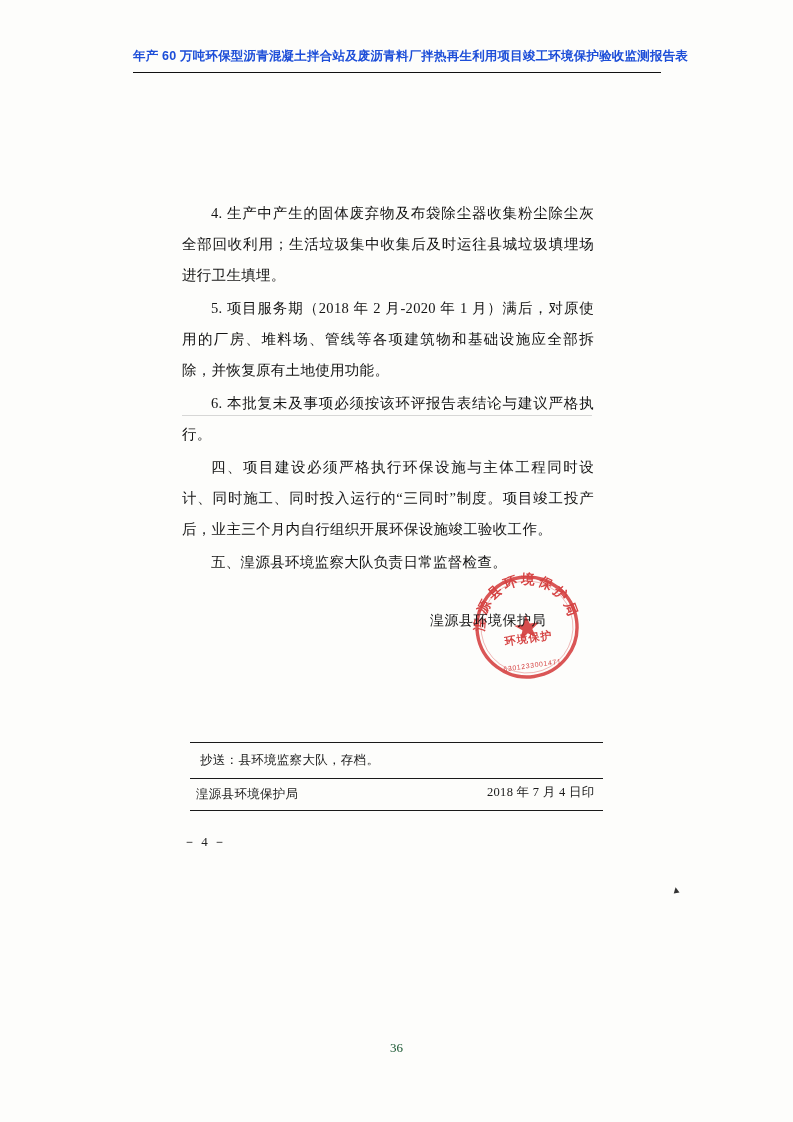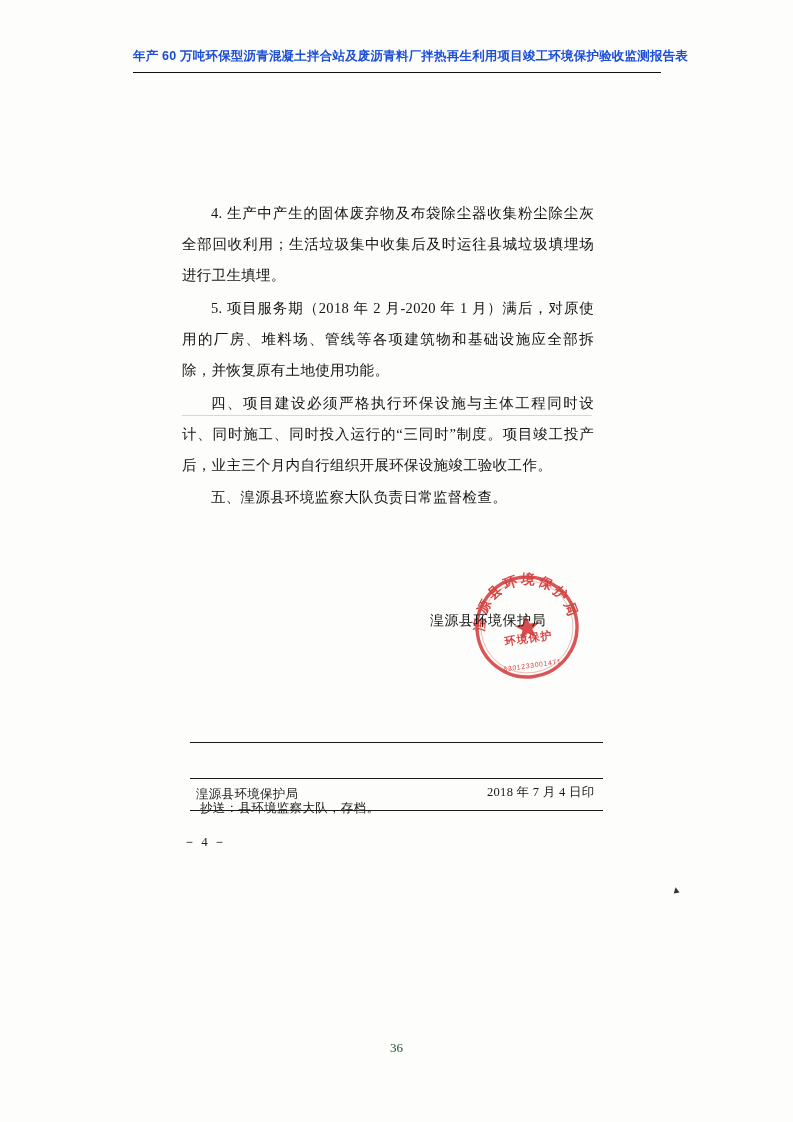--- a/index.html
+++ b/index.html
@@ -53,21 +53,20 @@
     line-height: 31px;
     text-align: justify;
     text-justify: inter-ideograph;
     margin: 0 0 2px 0;
     text-indent: 2em;
     color: #141414;
     letter-spacing: 0.3px;
   }
   .para.tight {
     margin-bottom: 16px;
-    font-family: Liberation Mono, monospace;
   }
   
   .scan-line {
     position: absolute;
     left: 182px;
     top: 415px;
     width: 410px;
     height: 1px;
     background: rgba(120,120,120,0.28);
   }
@@ -111,21 +110,21 @@
   .foot-rule.r1 { left: 190px; top: 742px; width: 413px; }
   .foot-rule.r2 { left: 190px; top: 778px; width: 413px; }
   .foot-rule.r3 { left: 190px; top: 810px; width: 413px; }
   .foot-text {
     position: absolute;
     font-size: 12.5px;
     color: #1a1a1a;
     letter-spacing: 0.3px;
     white-space: nowrap;
   }
-  .foot-cc   { left: 200px; top: 752px; margin-top: 48px; }
+  .foot-cc   { left: 200px; top: 752px; }
   .foot-org  { left: 196px; top: 786px; }
   .foot-date { left: 487px; top: 784px; }
   .page-mark {
     position: absolute;
     left: 183px;
     top: 833px;
     font-size: 13px;
     color: #222;
     letter-spacing: 1px;
   }
@@ -152,20 +151,21 @@
 <body>
 
 <div class="page">
 
   <div class="doc-header">年产 60 万吨环保型沥青混凝土拌合站及废沥青料厂拌热再生利用项目竣工环境保护验收监测报告表</div>
   <div class="header-rule"></div>
 
   <div class="body-block">
     <p class="para">4. 生产中产生的固体废弃物及布袋除尘器收集粉尘除尘灰全部回收利用；生活垃圾集中收集后及时运往县城垃圾填埋场进行卫生填埋。</p>
     <p class="para">5. 项目服务期（2018 年 2 月-2020 年 1 月）满后，对原使用的厂房、堆料场、管线等各项建筑物和基础设施应全部拆除，并恢复原有土地使用功能。</p>
+    <p class="para">6. 本批复未及事项必须按该环评报告表结论与建议严格执行。</p>
     <p class="para">四、项目建设必须严格执行环保设施与主体工程同时设计、同时施工、同时投入运行的“三同时”制度。项目竣工投产后，业主三个月内自行组织开展环保设施竣工验收工作。</p>
     <p class="para tight">五、湟源县环境监察大队负责日常监督检查。</p>
   </div>
 
   <div class="scan-line"></div>
 
   <div class="seal">
     <svg width="118" height="118" viewBox="0 0 118 118" aria-hidden="true">
       <defs>
         <path id="arcTop" d="M 16,59 A 43,43 0 0 1 102,59" fill="none"></path>

